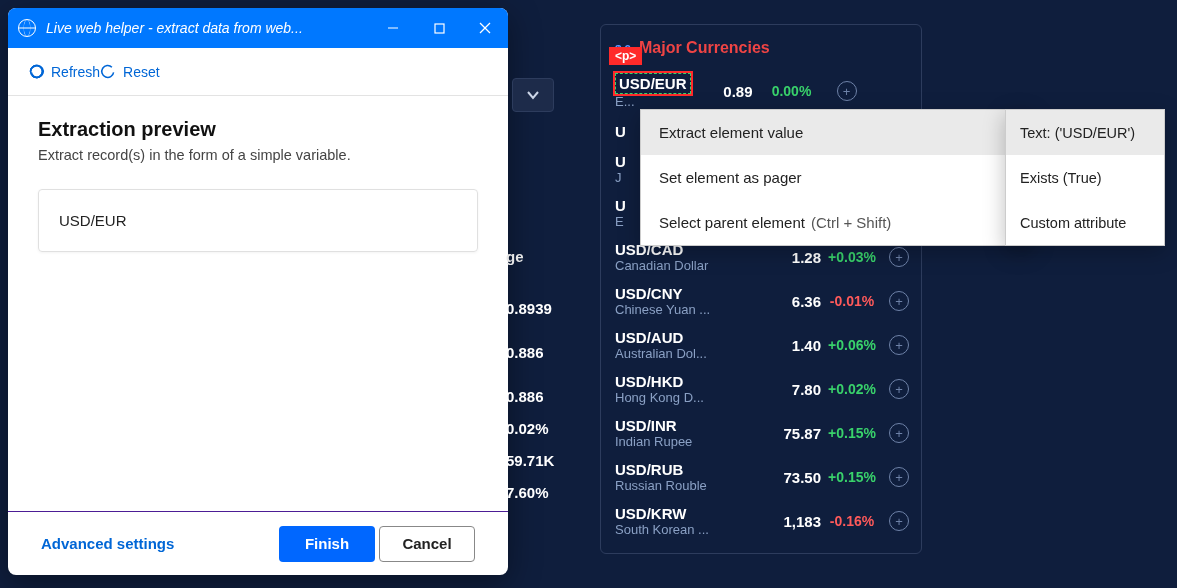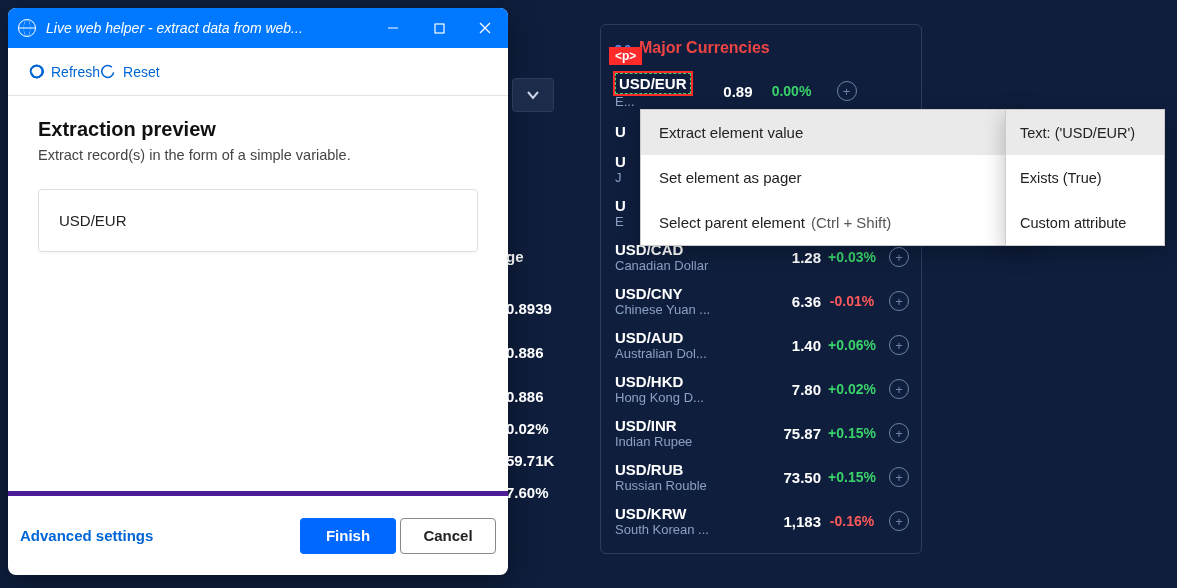--- a/index.html
+++ b/index.html
@@ -90,24 +90,24 @@
   .card {
     border: 1px solid #e0e0e0;
     border-radius: 4px;
     padding: 22px 20px;
     font-size: 15px;
     color: #222;
     box-shadow: 0 1px 3px rgba(0,0,0,.05);
   }
 
   .dialog-footer {
-    height: 84px;
-    border-top: 5px solid #4c1d95;
+    height: 64px;
+    border-top: 1px solid #4c1d95;
     display: flex; align-items: center;
-    padding: 0 12px;
+    padding: 0 33px;
   }
   .linkbtn { color: #0066d6; font-weight: 600; cursor: pointer; font-size: 15px;}
   .spacer { flex: 1; }
   .btn {
     height: 36px; min-width: 96px;
     border-radius: 4px;
     font-size: 15px; font-weight: 600;
     display: flex; align-items: center; justify-content: center;
     cursor: pointer; margin-left: 4px;
   }

